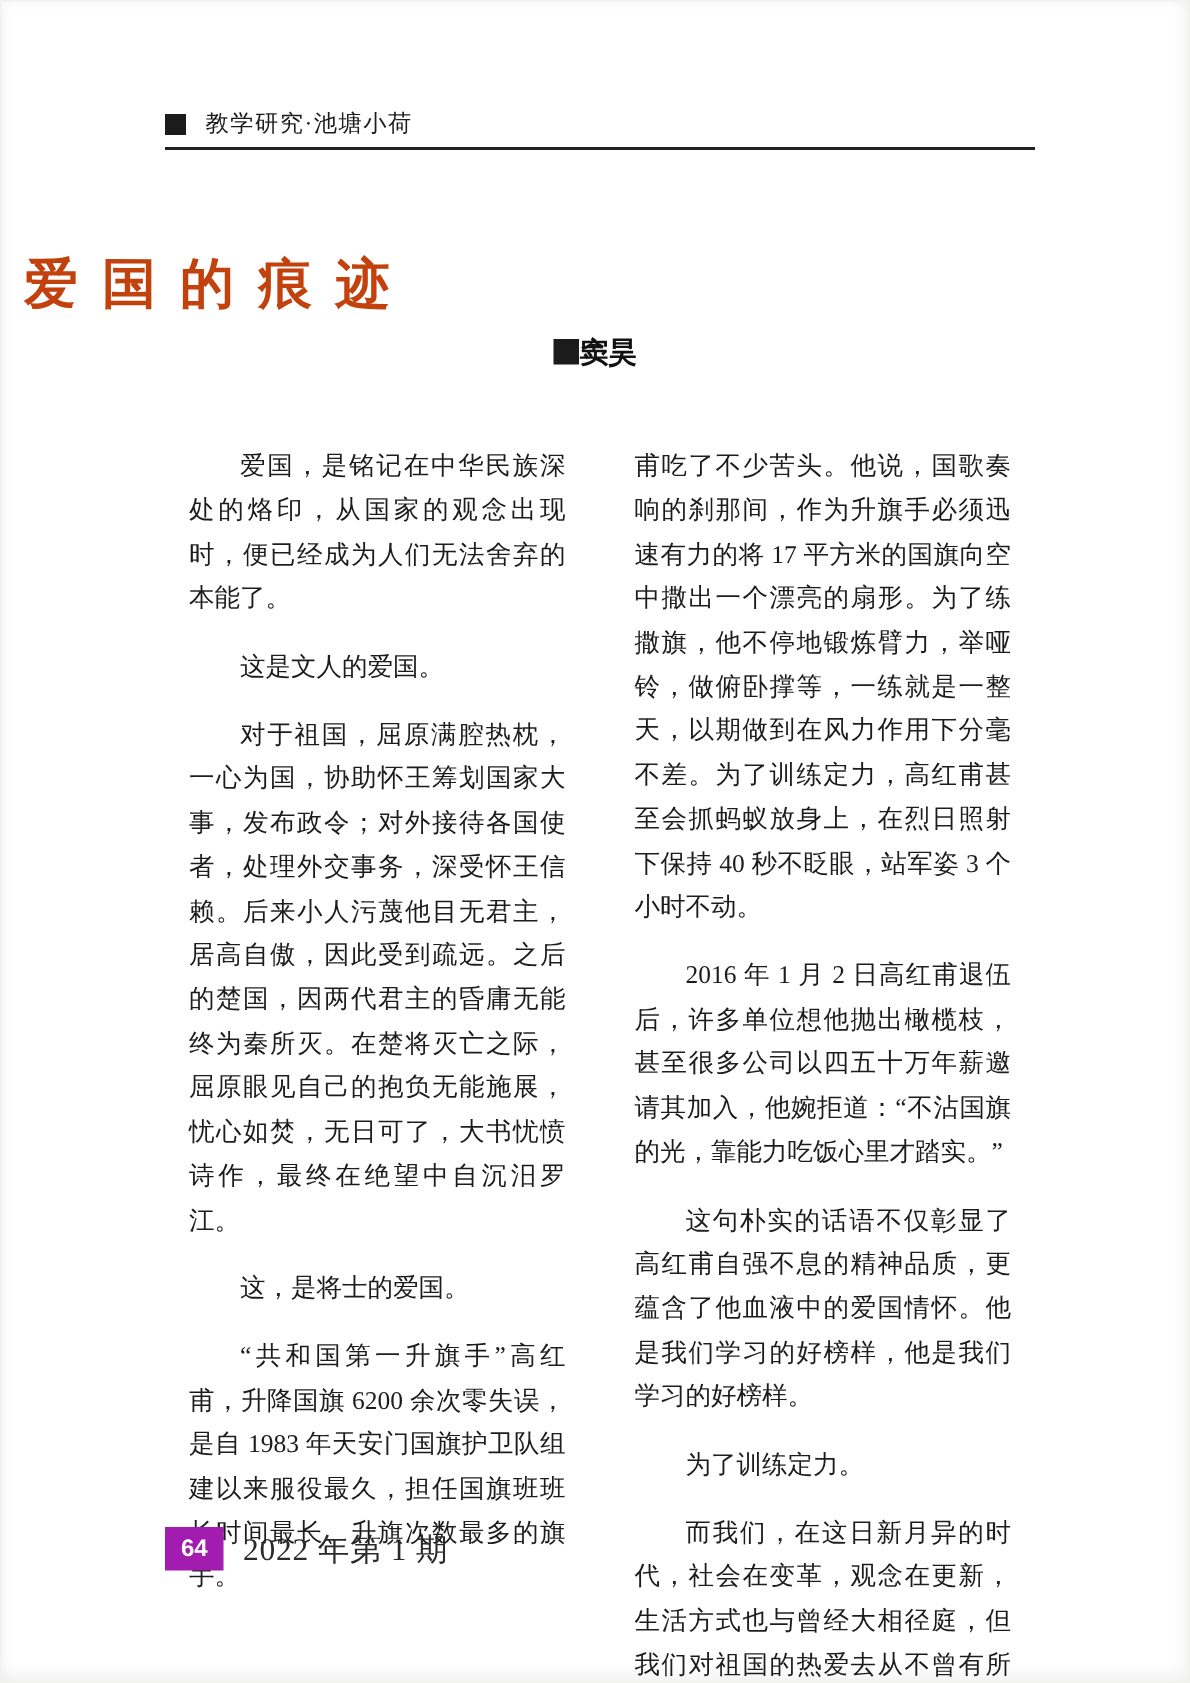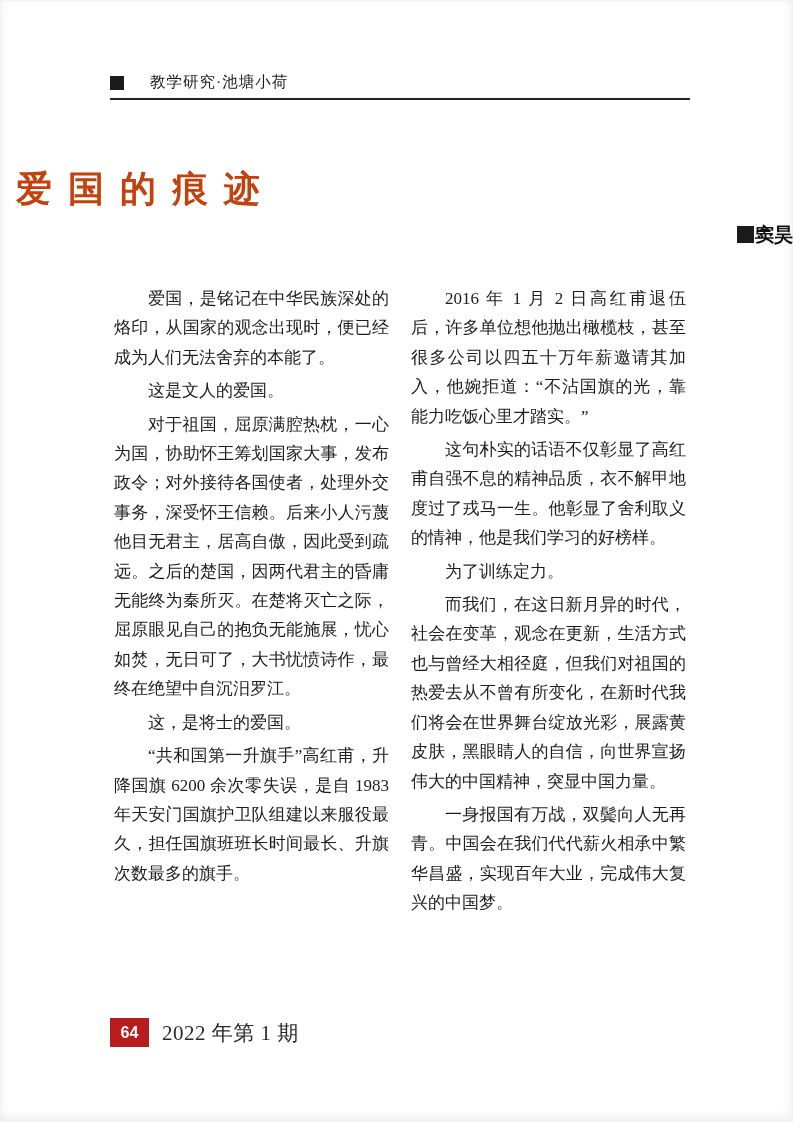--- a/index.html
+++ b/index.html
@@ -15,70 +15,70 @@
     background: #ffffff;
     overflow: hidden;
     box-shadow:
       inset 0 0 0 1px #f1f1ef,
       inset -4px -6px 10px rgba(0,0,0,0.05),
       inset 4px 2px 8px rgba(0,0,0,0.03);
   }
   
   .header {
     position: absolute; left: 110px; top: 72px; width: 580px;
-    display: flex; align-items: center; gap: 26px;
+    display: flex; align-items: center; gap: 13px;
     font-size: 15.5px; letter-spacing: 1px; color: #1b1b1b;
   }
   .header .sq {
     width: 14px; height: 14px; background: #1b1b1b; flex: 0 0 auto;
   }
   .header-rule {
     position: absolute; left: 110px; top: 98px; width: 580px; height: 2px;
     background: #222;
   }
   
   .title {
     position: absolute; left: 0; top: 165px; width: 793px;
     font-family: "Liberation Sans", "DejaVu Sans", sans-serif;
     font-size: 36px; font-weight: 900;
     letter-spacing: 16px; text-indent: 16px;
     color: #c2410c;
   }
   .byline {
     position: absolute; left: 0; top: 222px; width: 793px;
-    text-align: right;
+    text-align: center;
     font-family: "Liberation Sans", "DejaVu Sans", sans-serif;
     font-size: 19px; font-weight: 700; color: #111;
   }
   .byline .sq {
     display: inline-block; width: 17px; height: 17px;
     background: #1b1b1b; vertical-align: -2px; margin-right: 1px;
   }
   
   .body-cols {
     position: absolute; left: 110px; top: 280px; width: 580px;
     display: flex; gap: 14px;
   }
   .col { width: 283px; flex: 0 0 auto; }
   .para {
-    margin: 4px;
+    margin: 16px;
     font-size: 17px; line-height: 29.4px;
     text-align: justify; text-justify: inter-ideograph;
     text-indent: 2em;
     color: #1c1c1c;
   }
   .para.no-indent { text-indent: 0; }
   
   .footer {
     position: absolute; left: 110px; top: 1018px;
     display: flex; align-items: center; gap: 13px;
   }
   .page-num {
     width: 39px; height: 29px;
-    background: #b91c1c; color: #ffffff;
+    background: #a21caf; color: #ffffff;
     font-family: "Liberation Sans", "DejaVu Sans", sans-serif;
     font-size: 16px; font-weight: 700;
     display: flex; align-items: center; justify-content: center;
   }
   .issue {
     font-size: 21px; letter-spacing: 0.5px; color: #2a2a2a;
   }
 </style>
 </head>
 <body>
@@ -100,22 +100,23 @@
   <div class="body-cols">
     <div class="col">
         <p class="para">爱国，是铭记在中华民族深处的烙印，从国家的观念出现时，便已经成为人们无法舍弃的本能了。</p>
         <p class="para">这是文人的爱国。</p>
         <p class="para">对于祖国，屈原满腔热枕，一心为国，协助怀王筹划国家大事，发布政令；对外接待各国使者，处理外交事务，深受怀王信赖。后来小人污蔑他目无君主，居高自傲，因此受到疏远。之后的楚国，因两代君主的昏庸无能终为秦所灭。在楚将灭亡之际，屈原眼见自己的抱负无能施展，忧心如焚，无日可了，大书忧愤诗作，最终在绝望中自沉汨罗江。</p>
         <p class="para">这，是将士的爱国。</p>
         <p class="para">“共和国第一升旗手”高红甫，升降国旗 6200 余次零失误，是自 1983 年天安门国旗护卫队组建以来服役最久，担任国旗班班长时间最长、升旗次数最多的旗手。</p>
       </div>
     <div class="col">
 
+    <p class="para no-indent">甫吃了不少苦头。他说，国歌奏响的刹那间，作为升旗手必须迅速有力的将 17 平方米的国旗向空中撒出一个漂亮的扇形。为了练撒旗，他不停地锻炼臂力，举哑铃，做俯卧撑等，一练就是一整天，以期做到在风力作用下分毫不差。为了训练定力，高红甫甚至会抓蚂蚁放身上，在烈日照射下保持 40 秒不眨眼，站军姿 3 个小时不动。</p>
         <p class="para">2016 年 1 月 2 日高红甫退伍后，许多单位想他抛出橄榄枝，甚至很多公司以四五十万年薪邀请其加入，他婉拒道：“不沾国旗的光，靠能力吃饭心里才踏实。”</p>
-        <p class="para">这句朴实的话语不仅彰显了高红甫自强不息的精神品质，衣不解甲地度过了戎马一生。他彰显了舍利取义的情神，他是我们学习的好榜样。</p>
+        <p class="para">这句朴实的话语不仅彰显了高红甫自强不息的精神品质，更蕴含了他血液中的爱国情怀。他是我们学习的好榜样，他是我们学习的好榜样。</p>
         <p class="para">为了训练定力。</p>
         <p class="para">而我们，在这日新月异的时代，社会在变革，观念在更新，生活方式也与曾经大相径庭，但我们对祖国的热爱去从不曾有所变化，在新时代我们将会在世界舞台绽放光彩，展露黄皮肤，黑眼睛人的自信，向世界宣扬伟大的中国精神，突显中国力量。</p>
         <p class="para">一身报国有万战，双鬓向人无再青。中国会在我们代代薪火相承中繁华昌盛，实现百年大业，完成伟大复兴的中国梦。</p>
       </div>
   </div>
 
   <div class="footer">
     <div class="page-num">64</div>
     <div class="issue">2022 年第 1 期</div>
   </div>

